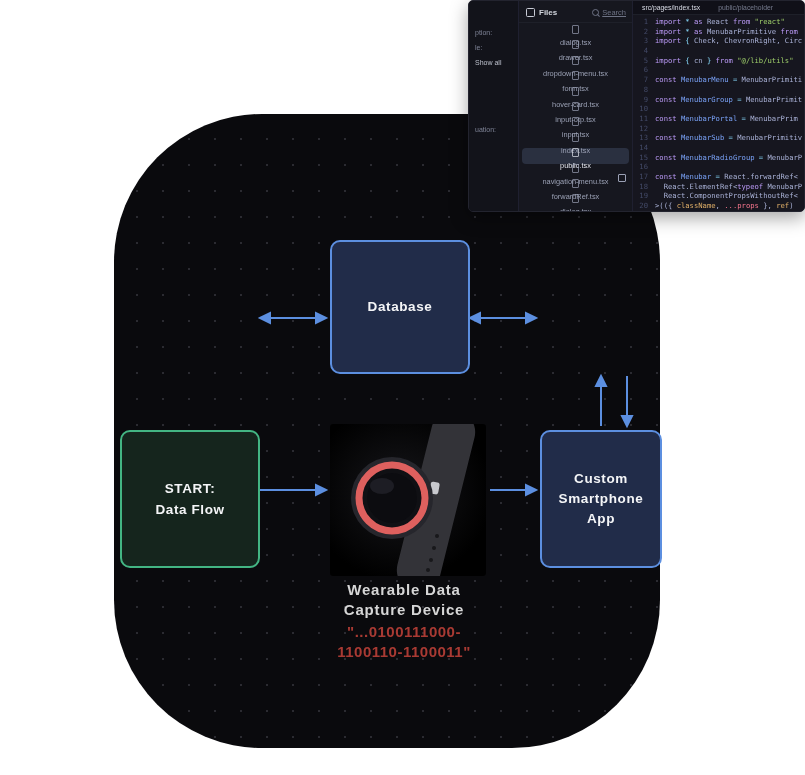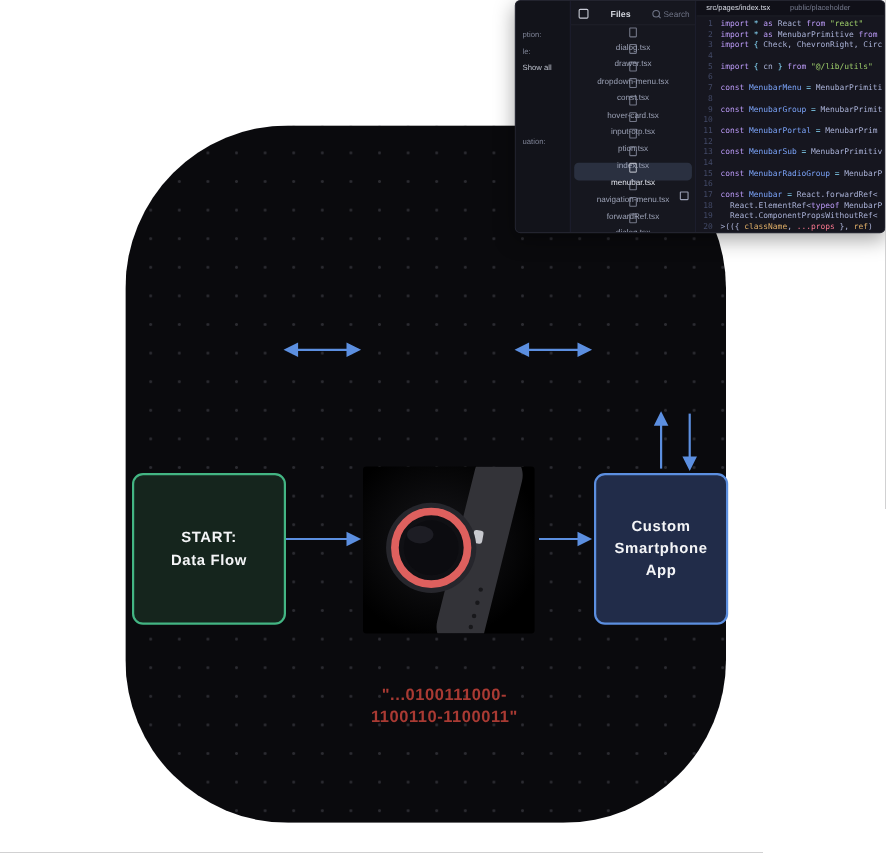--- a/index.html
+++ b/index.html
@@ -37,24 +37,24 @@
           background:#15161e;border:1px solid #23242f;border-radius:5px;
           box-shadow:0 6px 18px rgba(0,0,0,.35);display:grid;grid-template-columns:50px 114px 1fr;
           overflow:hidden;box-sizing:border-box;}
 
   .left-col{background:#12131a;border-right:1px solid #1f2030;padding:24px 0 0 6px;overflow:hidden;}
   .frag{font-size:7px;line-height:15px;color:#7e8396;white-space:nowrap;}
   .frag:nth-child(3){color:#bcc0cc;}
   .frag:nth-child(4){margin-top:52px;}
 
   .files-col{background:#16171f;border-right:1px solid #1f2030;display:flex;flex-direction:column;overflow:hidden;}
-  .files-header{display:flex;align-items:center;gap:20px;padding:7px 6px 5px 7px;border-bottom:1px solid #1e2029;}
+  .files-header{display:flex;align-items:center;gap:4px;padding:7px 6px 5px 7px;border-bottom:1px solid #1e2029;}
   .filesicon{width:7px;height:7px;border:1px solid #c9ccd6;border-radius:1.5px;flex-shrink:0;}
   .files-title{font-size:8px;font-weight:bold;color:#d2d5dd;}
-  .search{margin-left:auto;display:flex;align-items:center;gap:3px;color:#6d7284;font-size:7.5px;}
+  .search{margin-left:auto;display:flex;align-items:center;gap:3px;color:#6d7284;font-size:7.5px;text-decoration:underline;}
   .sicon{width:5px;height:5px;border:1px solid #6d7284;border-radius:50%;position:relative;flex-shrink:0;}
   .sicon::after{content:'';position:absolute;width:3px;height:1px;background:#6d7284;
                 transform:rotate(45deg);right:-2px;bottom:-1px;}
   .file-list{flex:1;padding-top:2px;overflow:hidden;}
   .file-item{display:flex;align-items:center;gap:4px;height:15.4px;padding:0 6px;
              color:#9aa0b4;font-size:7.4px;white-space:nowrap;flex-direction:column;}
   .file-item.selected{background:#2a3040;border-radius:4px;color:#e2e5ee;margin:0 3px;padding:0 3px;}
   .ficon{width:5px;height:7px;border:1px solid currentColor;border-radius:1px;opacity:.7;flex-shrink:0;}
   .fbadge{width:6px;height:6px;border:1px solid #9aa0b4;border-radius:1px;margin-left:auto;flex-shrink:0;}
 
@@ -95,20 +95,23 @@
 
         <line x1="146" y1="376" x2="204" y2="376"></line>
         <polygon points="212,376 202,371 202,381"></polygon>
 
         <line x1="376" y1="376" x2="414" y2="376"></line>
         <polygon points="422,376 412,371 412,381"></polygon>
       </g>
     </svg>
 
 
+    <div class="node blue n-database">
+      <span>Database</span>
+    </div>
 
 
     <div class="node green n-start">
       <span>START:</span>
       <span>Data Flow</span>
     </div>
 
     <div class="node blue n-app">
       <span>Custom</span>
       <span>Smartphone</span>
@@ -124,20 +127,22 @@
         <circle cx="98" cy="146" r="2" fill="#18181b"></circle>
         <rect x="100" y="58" width="9" height="12" rx="2.5" fill="#c8c9ce" transform="rotate(10 104 64)"></rect>
         <circle cx="62" cy="74" r="41" fill="#26262c"></circle>
         <circle cx="62" cy="74" r="33" fill="#101014" stroke="#de605e" stroke-width="7"></circle>
         <circle cx="62" cy="74" r="25" fill="#0c0c10"></circle>
         <ellipse cx="52" cy="62" rx="12" ry="8" fill="#1d1d24"></ellipse>
       </svg>
     </div>
 
     <div class="caption">
+      <div>Wearable Data</div>
+      <div>Capture Device</div>
     </div>
 
     <div class="binary">
       <div>"...0100111000-</div>
       <div>1100110-1100011"</div>
     </div>
   </div>
 
   <div class="editor">
 
@@ -165,41 +170,41 @@
           <div class="file-item">
             <span class="ficon"></span>
             <span>drawer.tsx</span>
           </div>
           <div class="file-item">
             <span class="ficon"></span>
             <span>dropdown-menu.tsx</span>
           </div>
           <div class="file-item">
             <span class="ficon"></span>
-            <span>const.tsx</span>
+            <span>form.tsx</span>
           </div>
           <div class="file-item">
             <span class="ficon"></span>
             <span>hover-card.tsx</span>
           </div>
           <div class="file-item">
             <span class="ficon"></span>
             <span>input-otp.tsx</span>
           </div>
           <div class="file-item">
             <span class="ficon"></span>
-            <span>ption.tsx</span>
+            <span>input.tsx</span>
           </div>
           <div class="file-item">
             <span class="ficon"></span>
             <span>index.tsx</span>
           </div>
           <div class="file-item selected">
             <span class="ficon"></span>
-            <span>menubar.tsx</span>
+            <span>public.tsx</span>
             <span class="fbadge"></span>
           </div>
           <div class="file-item">
             <span class="ficon"></span>
             <span>navigation-menu.tsx</span>
           </div>
           <div class="file-item">
             <span class="ficon"></span>
             <span>forwardRef.tsx</span>
           </div>

